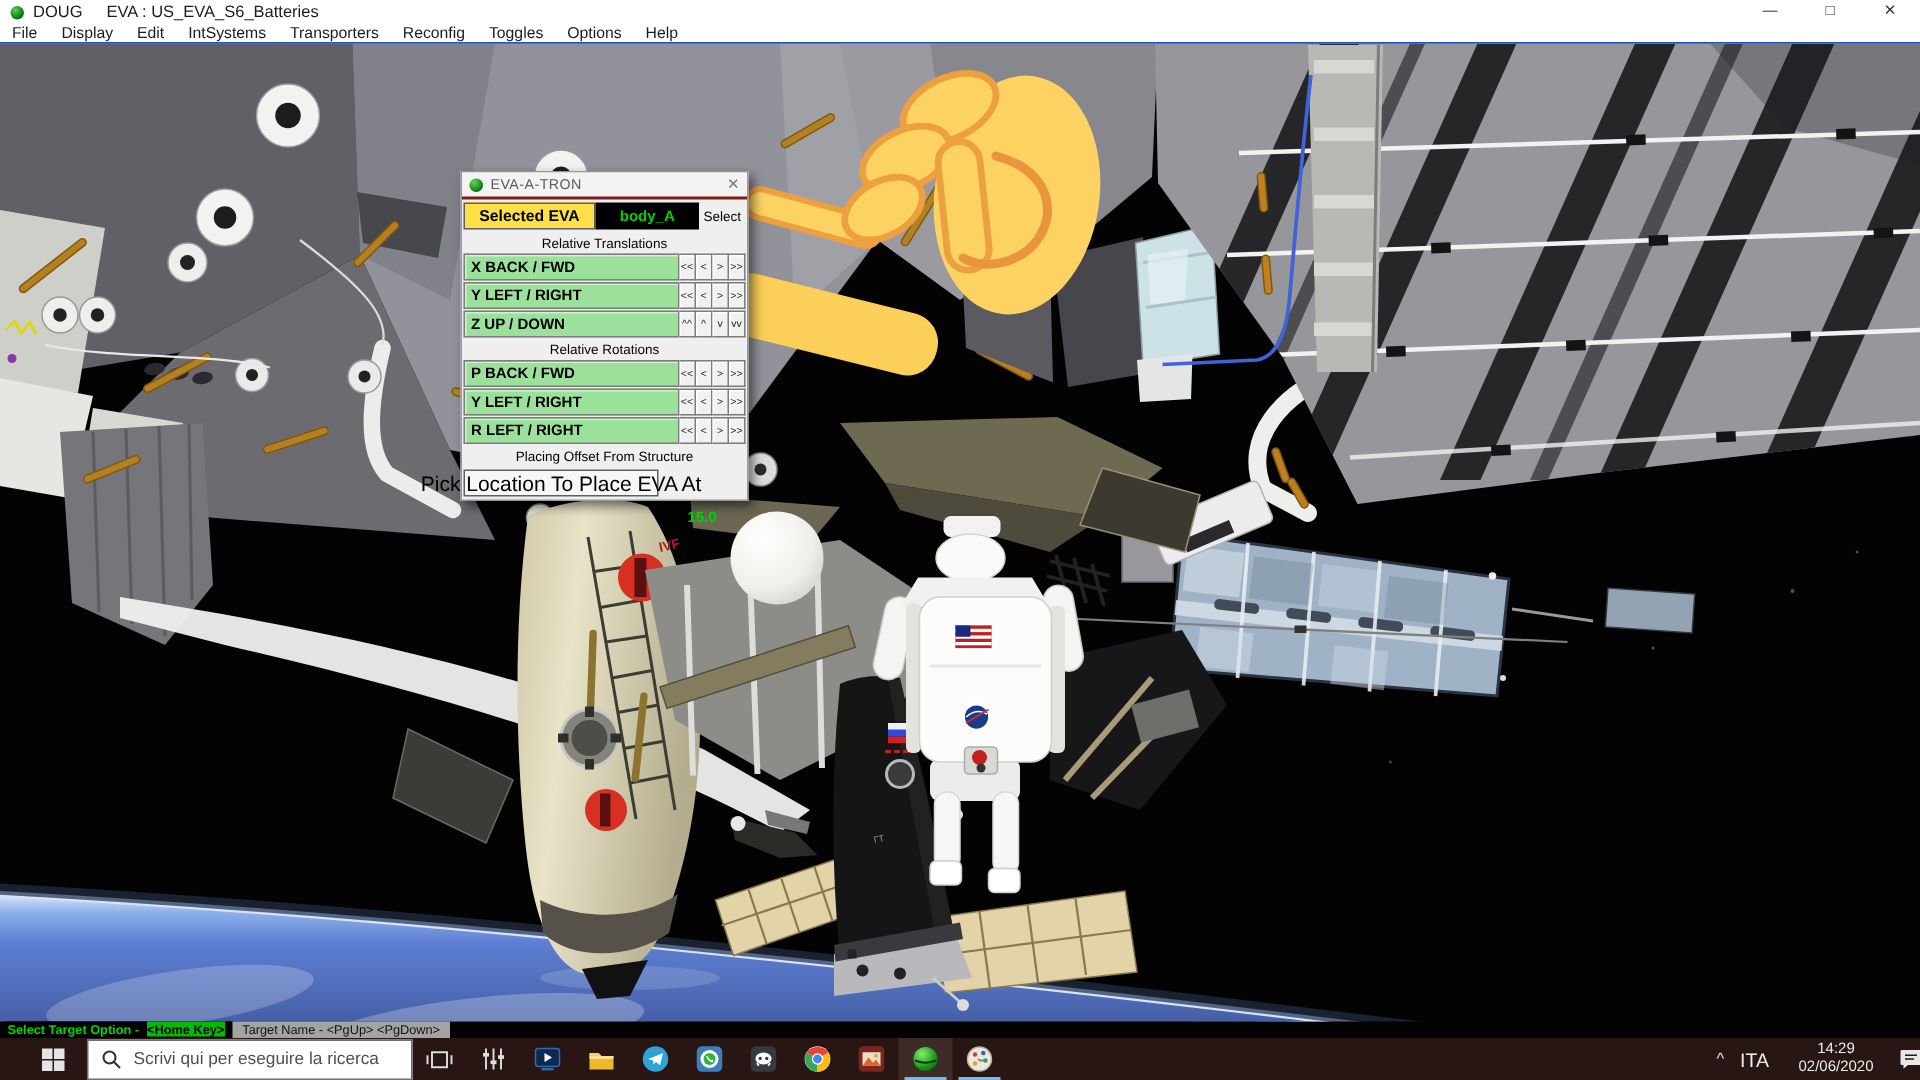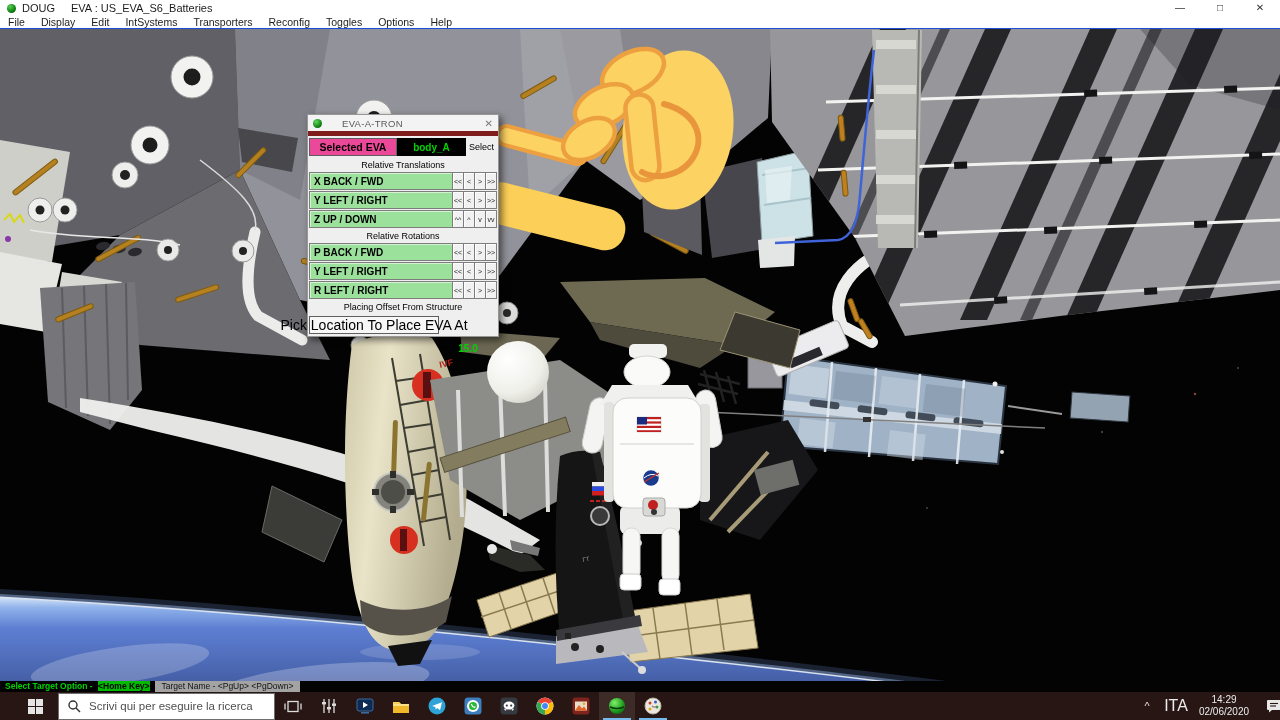--- a/index.html
+++ b/index.html
@@ -24,28 +24,28 @@
   .viewport{position:absolute;top:29px;left:0;width:1280px;height:663px;background:#030303;}
   .scene{display:block;}
   .statusrow{position:absolute;left:0;bottom:0;height:11px;display:flex;font-size:8.5px;line-height:11px;}
   .seg1{background:#000;color:#00d400;font-weight:bold;padding:0 5px;white-space:nowrap;}
   .seg1 .homekey{background:#00bb00;color:#000;padding:0 0;margin-left:3px;}
   .seg2{background:#a3a3a3;color:#111;padding:0 7px;white-space:nowrap;}
 
   
   .dialog{position:absolute;left:307px;top:114px;width:190px;background:#efefef;
           border:1px solid #979797;box-shadow:3px 3px 7px rgba(0,0,0,.55);z-index:45;color:#000;}
-  .dlg-title{height:16px;display:flex;align-items:center;padding:0 5px;gap:20px;
-             border-bottom:5px solid #7f1d1d;background:#f3f3f3;}
+  .dlg-title{height:16px;display:flex;align-items:center;padding:0 5px;gap:5px;
+             border-bottom:2px solid #7f1d1d;background:#f3f3f3;}
   .dlg-sphere{width:9px;height:9px;border-radius:50%;
               background:radial-gradient(circle at 35% 30%,#5fd75f,#0c7a0c 68%,#063f06);}
   .dlg-title-text{flex:1;font-size:9.5px;color:#5a5a5a;letter-spacing:.3px;}
   .dlg-close{font-size:10px;color:#777;cursor:default;}
   .dlg-eva-row{display:flex;height:18px;margin:2px 1px;}
-  .btn-selected{width:86px;background:#ec4899;border:1px solid #5f5f5f;font-weight:bold;font-size:10.5px;
+  .btn-selected{width:86px;background:#fde047;border:1px solid #5f5f5f;font-weight:bold;font-size:10.5px;
                 display:flex;align-items:center;justify-content:center;}
   .eva-value{flex:1;background:#000;color:#00d400;font-weight:bold;font-size:10px;
              display:flex;align-items:center;justify-content:center;}
   .btn-select{width:31px;font-size:9px;background:#efefef;display:flex;align-items:center;justify-content:center;}
   .dlg-section{font-size:9px;text-align:center;padding:2px 0 1px;}
   .axis-row{display:flex;height:18px;margin:1px;}
   .axis-label{flex:1;background:#9be09b;border:1px solid #7d7d7d;box-shadow:inset 1px 1px 0 #d2f2d2;
               font-weight:bold;font-size:10px;display:flex;align-items:center;padding-left:4px;box-sizing:border-box;}
   .axis-btns{display:flex;}
   .axis-btns span{width:11px;border:1px solid #7d7d7d;border-left:none;background:#f1f1f1;
@@ -66,21 +66,21 @@
   .tb-search{width:217px;height:27px;background:#fff;border:1px solid #6f6f6f;display:flex;
              align-items:center;gap:6px;padding:0 8px;box-sizing:border-box;}
   .tb-search input{border:none;outline:none;flex:1;font-size:11.5px;color:#333;
                    font-family:"Liberation Sans",sans-serif;background:transparent;}
   .tb-search input::placeholder{color:#4f4f4f;}
   .tb-slot{width:36px;height:28px;display:flex;align-items:center;justify-content:center;position:relative;}
   .tb-slot.hl{background:#3d2b28;}
   .tb-slot.open::after{content:"";position:absolute;bottom:0;left:4px;right:4px;height:2px;background:#76b9ed;}
   .tb-right{margin-left:auto;display:flex;align-items:center;height:100%;}
   .chev{width:26px;text-align:center;color:#e0e0e0;font-size:11px;}
-  .lang{width:32px;text-align:center;color:#ececec;font-size:16px;}
+  .lang{width:32px;text-align:left;color:#ececec;font-size:13px;}
   .clock{width:64px;text-align:center;color:#ececec;font-size:10px;line-height:1.2;}
   .notif{width:36px;display:flex;align-items:center;justify-content:center;height:100%;}
 </style>
 </head>
 <body>
 
 <div class="screen">
 
   <div class="titlebar">
     <span class="app-icon"></span>

